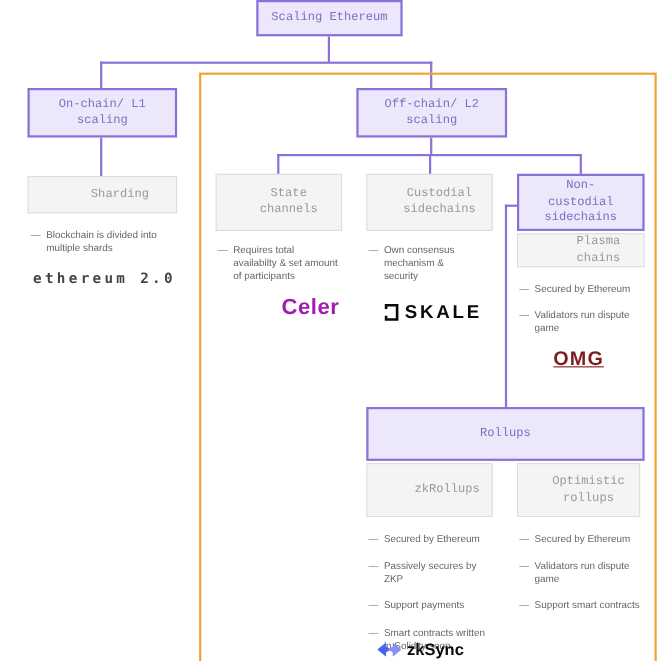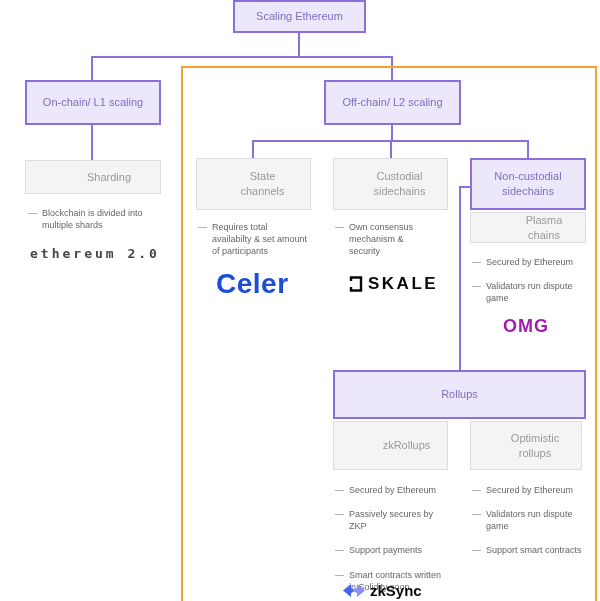--- a/index.html
+++ b/index.html
@@ -2,43 +2,43 @@
 <html><head>
 <meta charset="utf-8">
 <style>
   html,body{margin:0;padding:0;background:#fff;}
   #canvas{
     position:relative;width:600px;height:601px;background:#ffffff;
     font-family:"Liberation Sans",sans-serif;overflow:hidden;
   }
   .box{
     position:absolute;box-sizing:border-box;display:flex;align-items:center;
-    justify-content:center;text-align:center;font-size:11px;line-height:1.35;
+    justify-content:center;text-align:center;font-size:11px;line-height:1.35;font-family:Liberation Mono, monospace;
   }
   .box.purple{background:#ece7fa;border:2px solid #8a70d8;color:#7e6fc0;}
   .box.gray{background:#f4f4f4;border:1px solid #dddddd;color:#999999;padding-left:40px;}
   .pad-wide{padding:6px 22px;}
   .pad-slim{padding:4px 8px;}
   .frame{
     position:absolute;box-sizing:border-box;border:2px solid #f5a033;background:transparent;
   }
   .vline,.hline{position:absolute;background:#8a70d8;}
   .vline{width:2px;}
   .hline{height:2px;}
   .bullets{position:absolute;color:#666666;font-size:9px;line-height:1.35;}
   .bullet{display:flex;gap:5px;margin-bottom:12px;}
   .bullet::before{content:"—";color:#8a8a8a;flex:0 0 auto;}
   .eth-logo{
     position:absolute;font-family:"DejaVu Sans Mono",monospace;font-size:13px;
     letter-spacing:3px;color:#454545;font-weight:bold;
   }
-  .celer-logo{position:absolute;font-size:28px;font-weight:bold;color:#1d4ed8;letter-spacing:0.5px;}
+  .celer-logo{position:absolute;font-size:20px;font-weight:bold;color:#a21caf;letter-spacing:0.5px;margin-left:40px;}
   .skale-logo{position:absolute;display:flex;align-items:center;gap:4px;color:#0a0a0a;}
   .skale-text{font-size:17px;font-weight:600;letter-spacing:2.5px;}
-  .omg-logo{position:absolute;font-size:18px;font-weight:bold;color:#a21caf;letter-spacing:1px;}
+  .omg-logo{position:absolute;font-size:18px;font-weight:bold;color:#7f1d1d;letter-spacing:1px;text-decoration:underline;}
   .zksync-logo{position:absolute;display:flex;align-items:center;gap:5px;color:#0a0a0a;text-align:right;}
   .zksync-text{font-size:15px;font-weight:bold;}
 </style>
 </head>
 <body>
 
 <div id="canvas">
 
   <div class="vline" style="left:298px;top:33px;height:24px"></div>
   <div class="hline" style="left:91px;top:56px;width:302px"></div>

